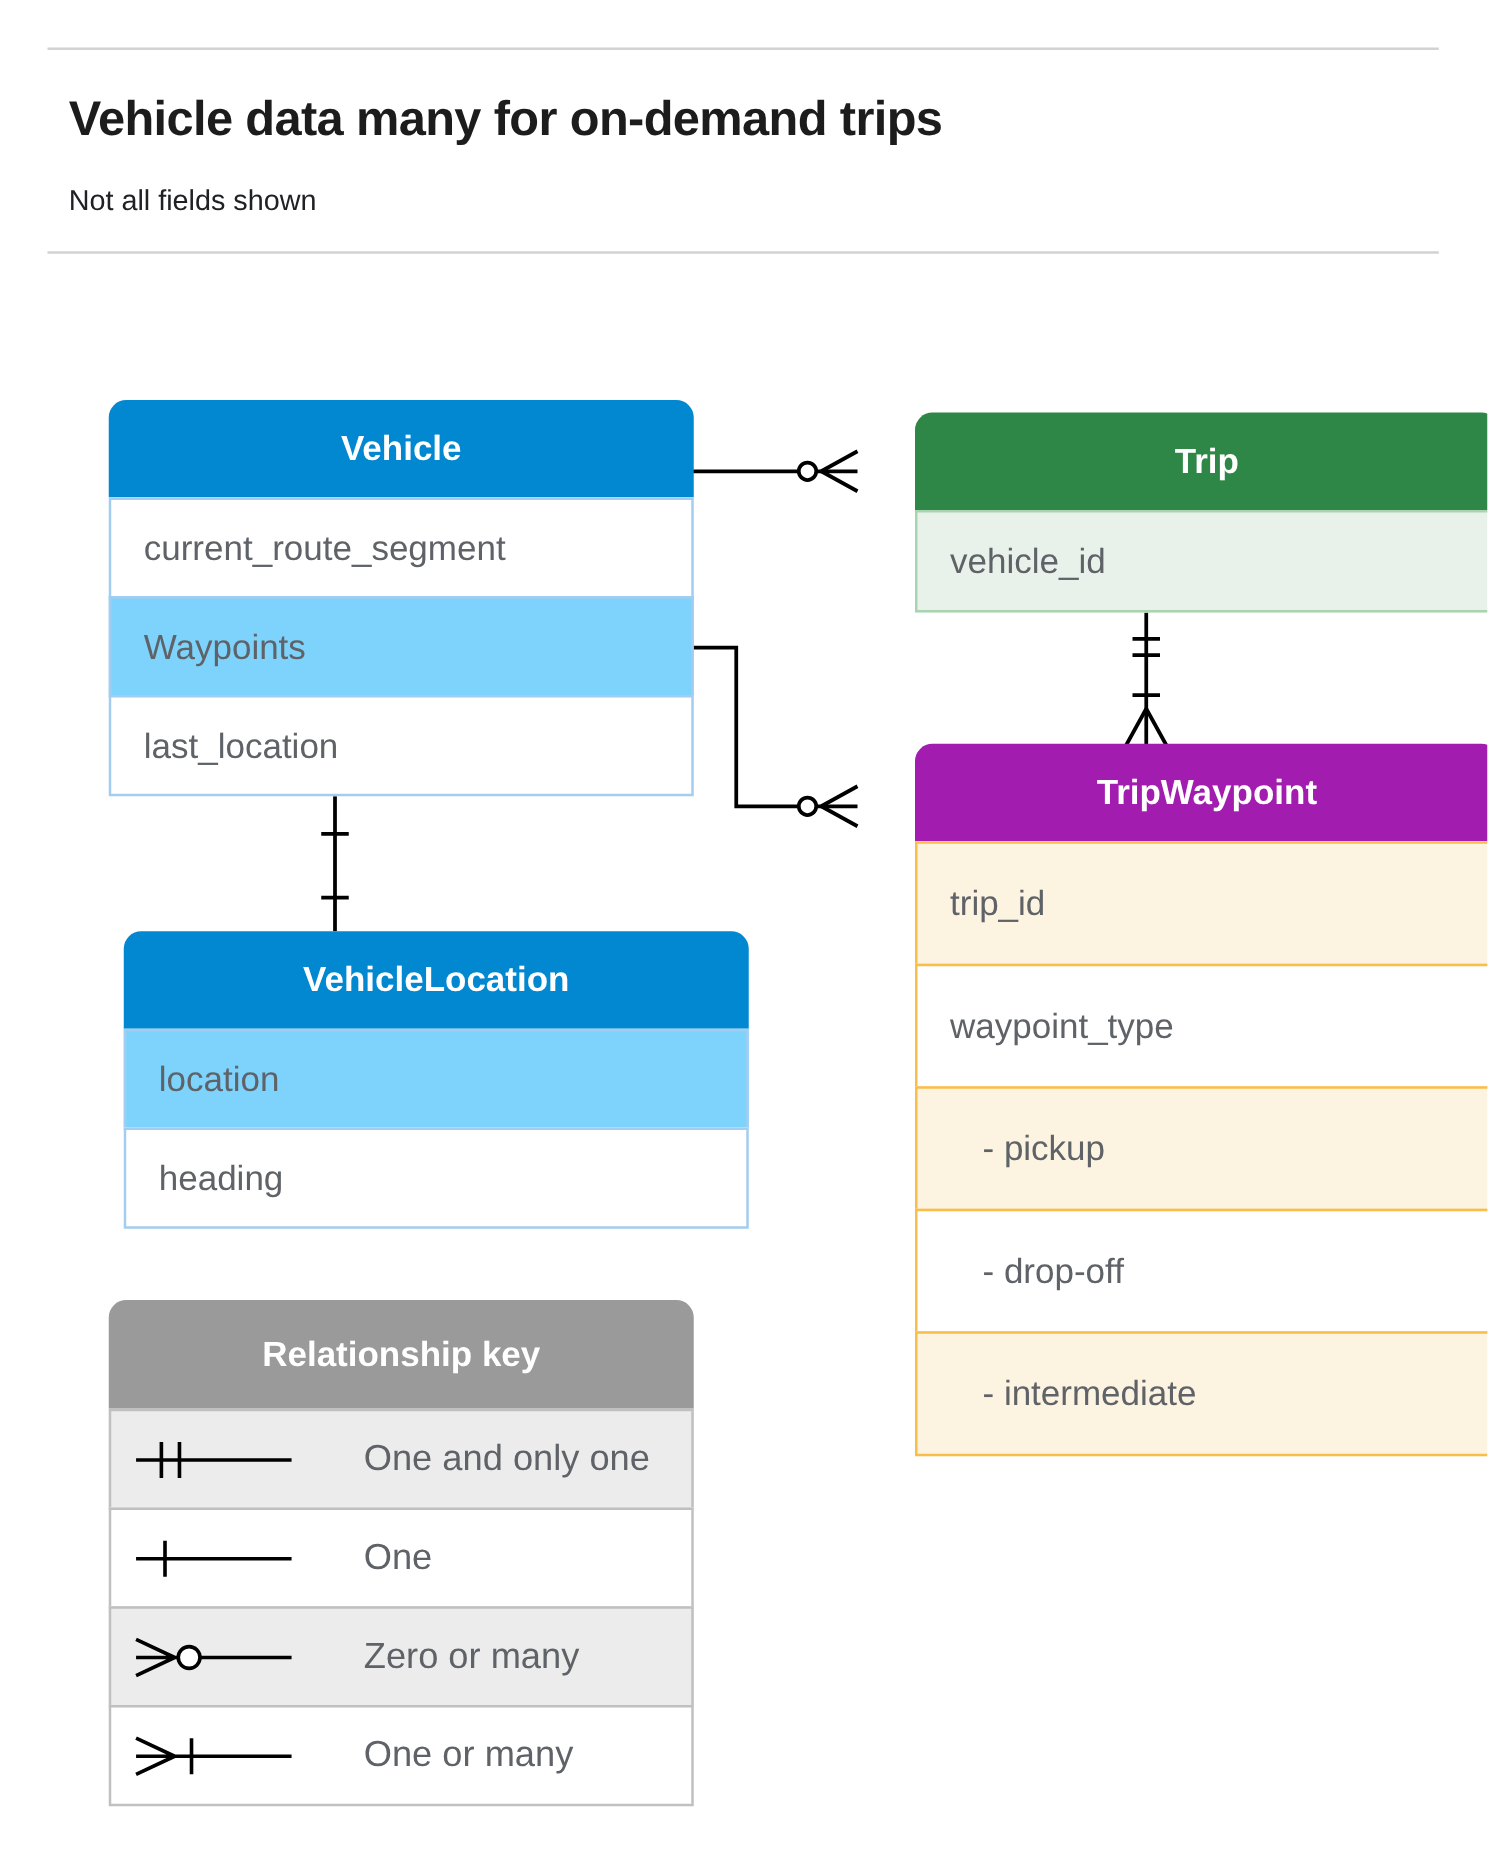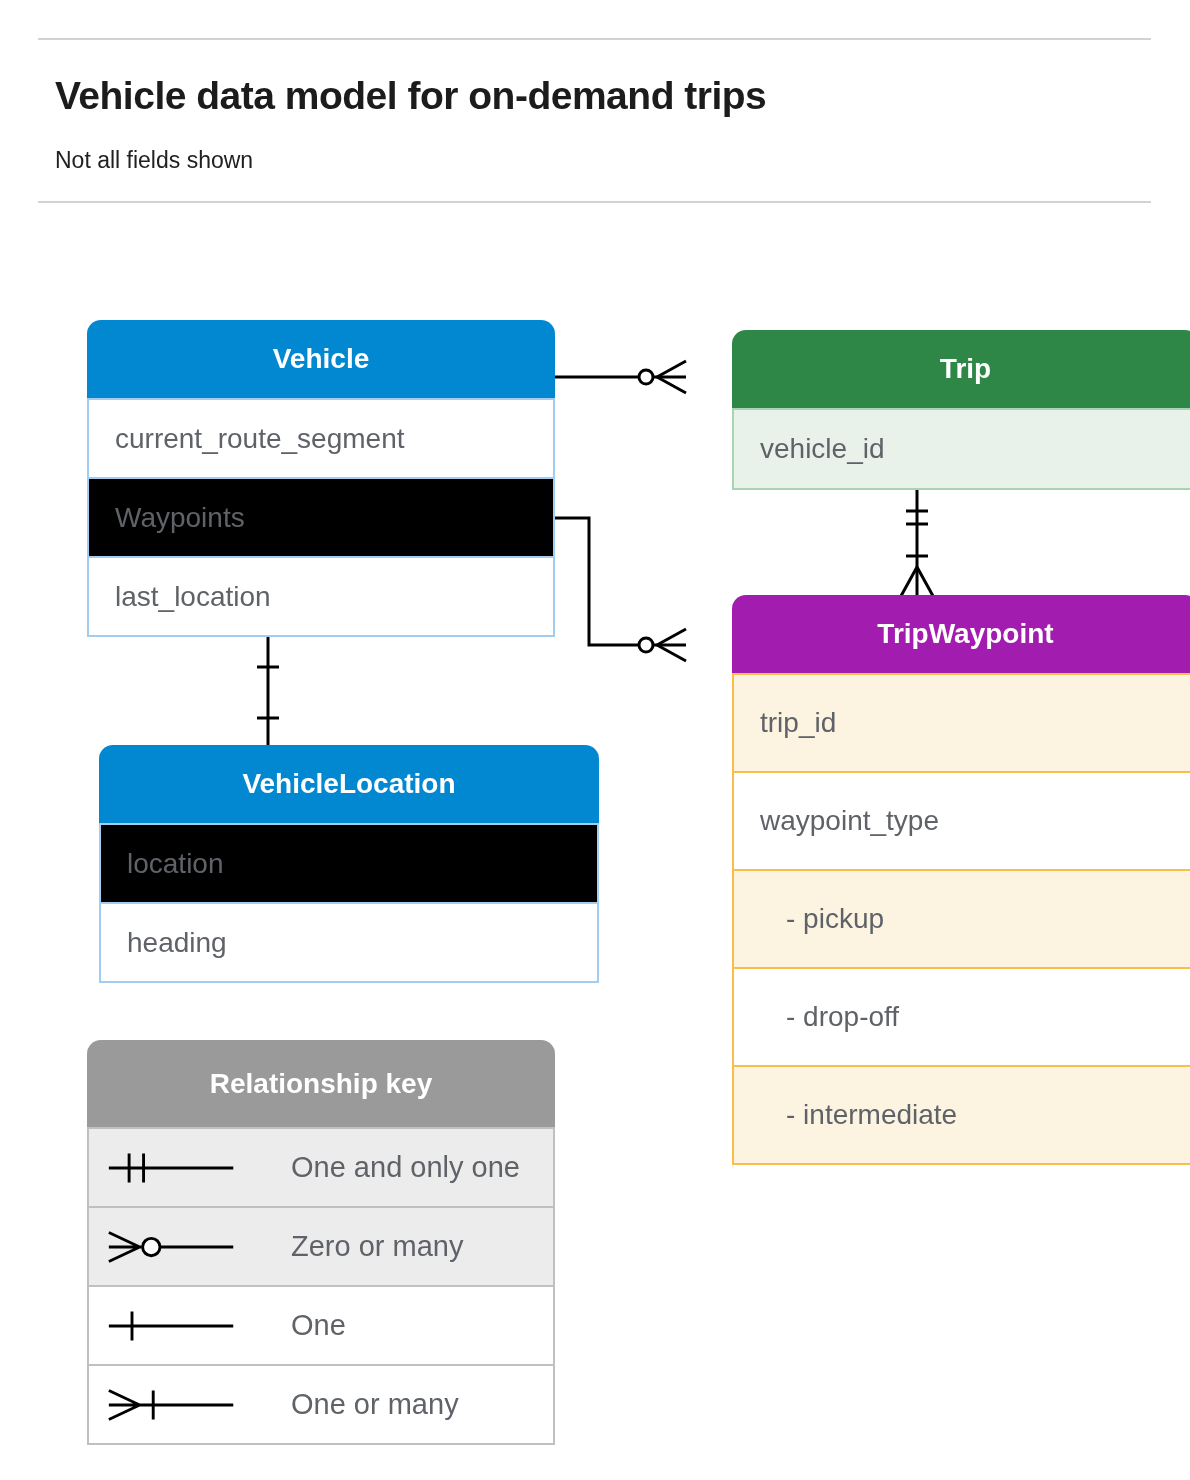--- a/index.html
+++ b/index.html
@@ -25,21 +25,21 @@
   .row{
     box-sizing:border-box;display:flex;align-items:center;
     font-size:28px;color:#5f6368;background:#fff;padding-left:26px;
   }
   .row + .row{margin-top:-2px;}
   .row.indent{padding-left:52px;}
 
   
   .blue .hdr{background:#0288d1;}
   .blue .row{border:2px solid #a2cdf0;height:81px;}
-  .blue .row.shaded{background:#000000;}
+  .blue .row.shaded{background:#7dd3fc;}
   
   .green .hdr{background:#2e8746;}
   .green .row{border:2px solid #a9d4b2;height:82px;}
   .green .row.shaded{background:#e9f2ea;}
   
   .orange .hdr{background:#a21caf;}
   .orange .row{border:2px solid #f9bd49;height:100px;}
   .orange .row.shaded{background:#fdf3e1;}
   
   .gray .hdr{background:#9a9a9a;height:87px;}
@@ -56,21 +56,21 @@
   .sym svg path{stroke:#000;stroke-width:3;fill:none;}
   .sym svg circle{stroke:#000;stroke-width:3;fill:#fff;}
   .legend-label{font-size:29px;color:#5f6368;padding-left:32px;}
 </style>
 </head>
 <body>
 
 <div class="canvas">
 
   <div class="rule rule-top"></div>
-  <div class="title">Vehicle data model for on-demand trips</div>
+  <div class="title">Vehicle data many for on-demand trips</div>
   <div class="subtitle">Not all fields shown</div>
   <div class="rule rule-bottom"></div>
 
   <svg class="connectors" width="1190" height="1480" viewBox="0 0 1190 1480">
     <g>
       <path d="M508 377 H686"></path>
       <path d="M533 366 V388"></path>
       <circle cx="646" cy="377" r="7"></circle>
       <path d="M657 377 L686 361 M657 377 L686 393"></path>
     </g>
@@ -123,37 +123,37 @@
 
     <div class="row shaded">
       <span class="sym">
         <svg width="135" height="44" viewBox="0 0 140 44">
           <path d="M4 22 H133 M25 7 V37 M40 7 V37"></path>
         </svg>
       </span>
       <span class="legend-label">One and only one</span>
     </div>
 
+    <div class="row">
+      <span class="sym">
+        <svg width="135" height="44" viewBox="0 0 140 44">
+          <path d="M4 22 H133 M28 7 V37"></path>
+        </svg>
+      </span>
+      <span class="legend-label">One</span>
+    </div>
+
     <div class="row shaded">
       <span class="sym">
         <svg width="135" height="44" viewBox="0 0 140 44">
           <path d="M36 22 L4 7 M36 22 L4 37 M4 22 H38 M57 22 H133"></path>
           <circle cx="48" cy="22" r="9"></circle>
         </svg>
       </span>
       <span class="legend-label">Zero or many</span>
-    </div>
-
-    <div class="row">
-      <span class="sym">
-        <svg width="135" height="44" viewBox="0 0 140 44">
-          <path d="M4 22 H133 M28 7 V37"></path>
-        </svg>
-      </span>
-      <span class="legend-label">One</span>
     </div>
 
     <div class="row">
       <span class="sym">
         <svg width="135" height="44" viewBox="0 0 140 44">
           <path d="M36 22 L4 7 M36 22 L4 37 M4 22 H133 M50 7 V37"></path>
         </svg>
       </span>
       <span class="legend-label">One or many</span>
     </div>

